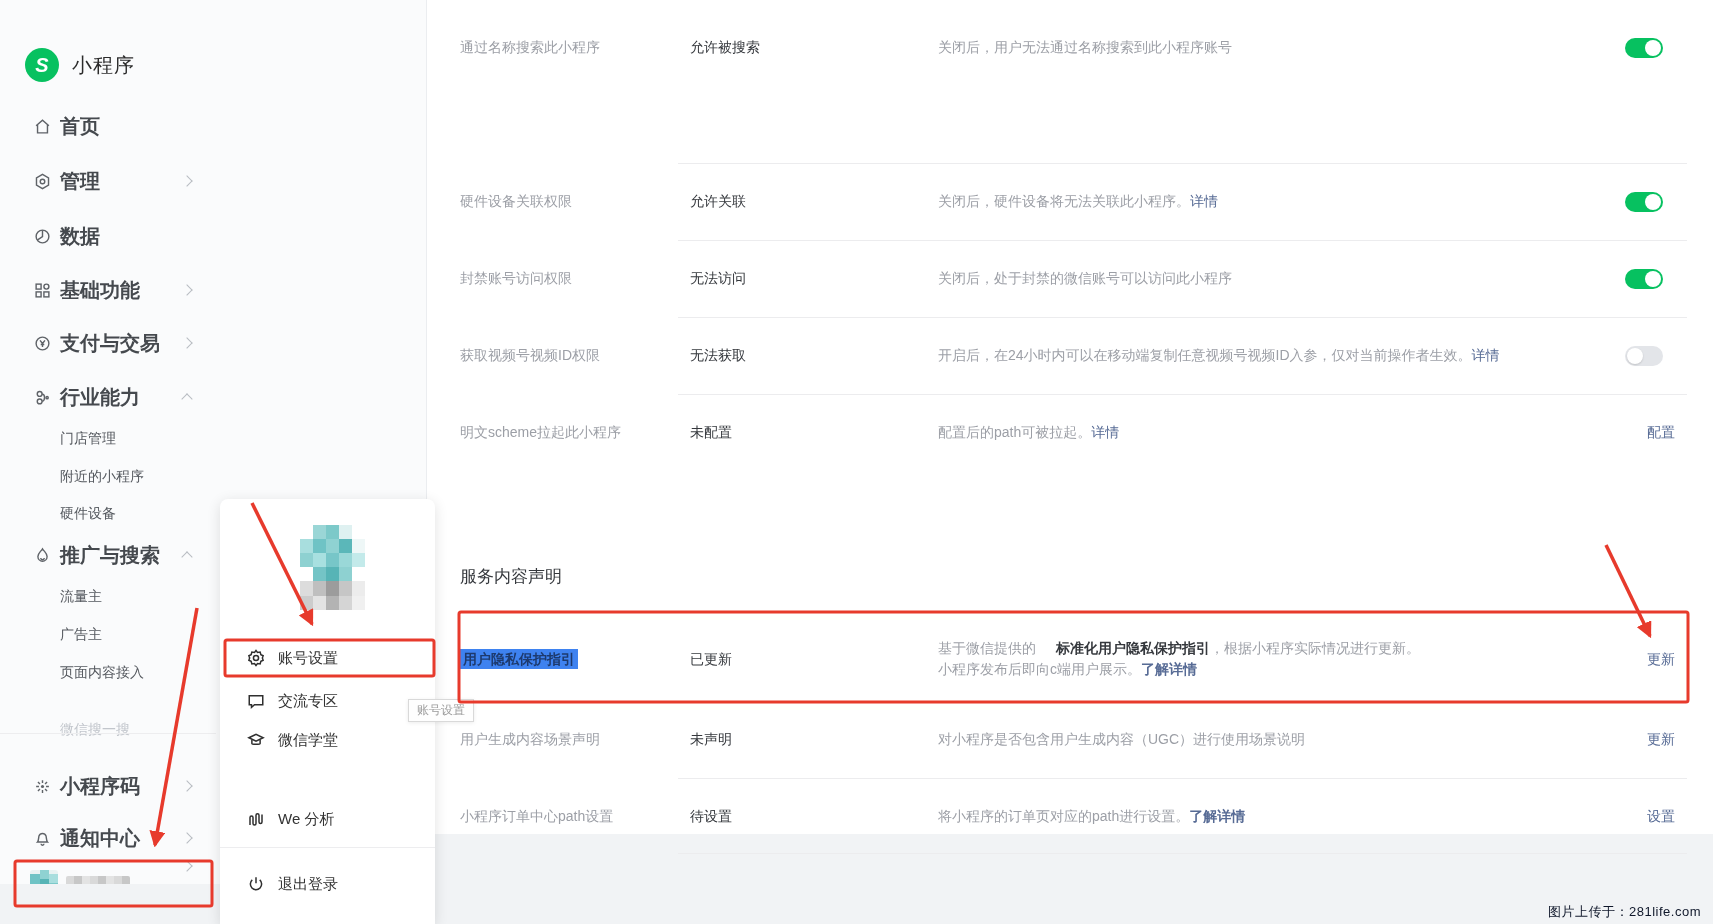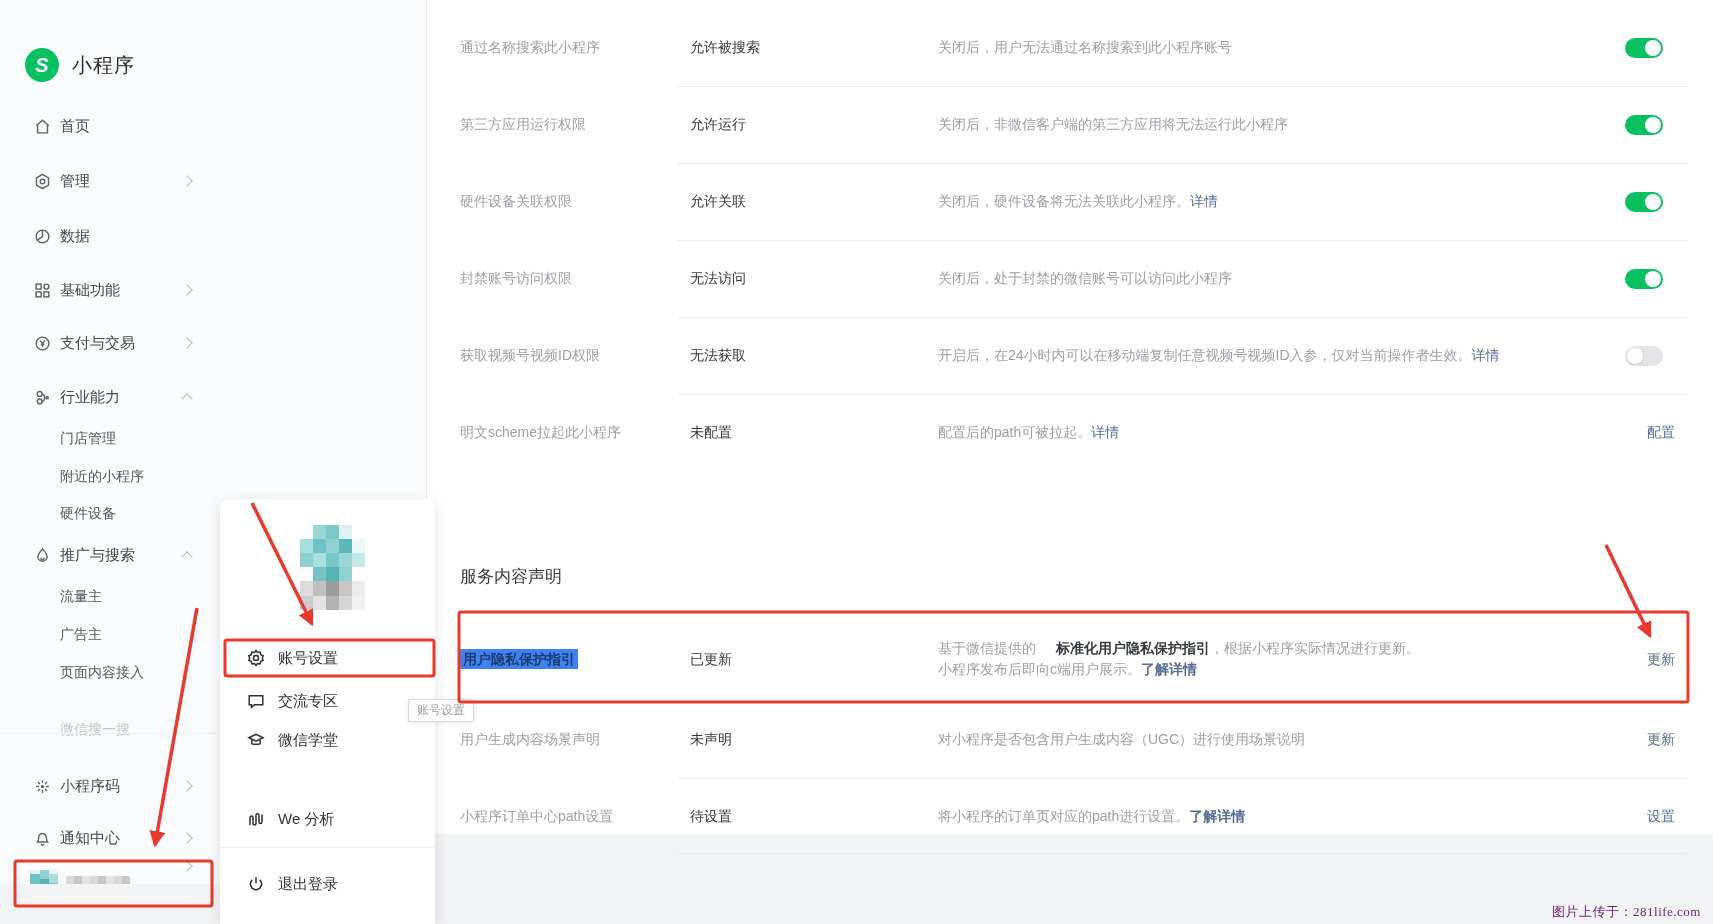--- a/index.html
+++ b/index.html
@@ -9,21 +9,21 @@
     background:#f1f3f5; position:relative; overflow:hidden;
     color:#35383d; font-size:14px;
   }
   
   .sidebar { position:absolute; left:0; top:0; width:427px; height:924px; background:#fafbfc; border-right:1px solid #ebedf0; }
   .logo-row { position:absolute; left:25px; top:48px; display:flex; align-items:center; }
   .logo-badge { width:34px; height:34px; border-radius:50%; background:#07c160; color:#fff; display:flex; align-items:center; justify-content:center; font-weight:700; font-size:20px; font-style:italic; }
   .logo-text { margin-left:13px; font-size:20px; color:#2b2b2b; letter-spacing:1px; }
   .nav-item { position:absolute; left:0; width:216px; height:30px; display:flex; align-items:center; cursor:pointer; }
   .nav-item .nicon { position:absolute; left:33px; width:18px; height:18px; color:#5f6368; display:flex; align-items:center; justify-content:center; }
-  .nav-item .nlabel { position:absolute; left:60px; font-size:15px; color:#45494e; white-space:nowrap; }
+  .nav-item .nlabel { position:absolute; left:60px; font-size:20px; color:#45494e; white-space:nowrap;font-weight:bold; }
   .nav-sub { position:absolute; left:60px; font-size:14px; color:#54585e; white-space:nowrap; cursor:pointer; }
   .nav-sub.disabled { color:#c2c6cc;margin-top:22px; }
   .chev { position:absolute; left:183px; width:8px; height:8px; border-right:1.6px solid #b8bcc2; border-bottom:1.6px solid #b8bcc2; }
   .chev.right { transform:rotate(-45deg); }
   .chev.up { transform:rotate(-135deg); margin-top:4px; }
   .side-divider { position:absolute; left:0; top:733px; width:216px; border-top:1px solid #ededef; }
   .user-item { position:absolute; left:0; top:862px; width:216px; height:44px; cursor:pointer; }
   .user-avatar-mini { position:absolute; left:30px; top:8px; width:28px; height:28px; border-radius:3px; overflow:hidden; }
   .user-name-blur { position:absolute; left:66px; top:14px; width:64px; height:16px; border-radius:2px;
      background:repeating-linear-gradient(90deg,#d9d9d9 0 8px,#c7c7c7 8px 16px,#e3e3e3 16px 24px); }
@@ -44,21 +44,21 @@
   
   .toggle { position:absolute; right:50px; top:50%; transform:translateY(-50%); width:38px; height:20px; border-radius:10px; cursor:pointer; }
   .toggle.on { background:#07c160; }
   .toggle.on::after { content:""; position:absolute; right:2px; top:2px; width:16px; height:16px; background:#fff; border-radius:50%; }
   .toggle.off { background:#e3e5e9; }
   .toggle.off::after { content:""; position:absolute; left:2px; top:2px; width:16px; height:16px; background:#fff; border-radius:50%; box-shadow:0 1px 2px rgba(0,0,0,.15); }
   .section-title { position:absolute; left:33px; top:36px; font-size:17px; color:#35383d; }
   .selected-label { background:#3e82f0; color:#1d3a6e; padding:2px 3px; font-weight:700; }
   .two-line .c-label, .two-line .c-value, .two-line .c-action { top:50%; }
   .bottom-band { position:absolute; left:0; top:884px; width:1713px; height:40px; background:#f1f3f5; }
-  .watermark { position:absolute; right:12px; top:903px; font-size:13px; letter-spacing:.5px; color:#701a75; font-family:Liberation Serif, serif; }
+  .watermark { position:absolute; right:12px; top:903px; font-size:13px; letter-spacing:.5px; color:#0f172a; font-family:Liberation Sans, sans-serif; }
   
   .popup { position:absolute; left:220px; top:499px; width:215px; height:425px; background:#fff; border-radius:8px 8px 0 0; box-shadow:0 3px 14px rgba(0,0,0,.12); z-index:20; }
   .popup-avatar { position:absolute; left:80px; top:26px; width:65px; height:85px; }
   .menu-item { position:absolute; left:0; width:215px; height:36px; display:flex; align-items:center; cursor:pointer; }
   .menu-item .micon { position:absolute; left:27px; width:18px; height:18px; color:#2f2f2f; display:flex; align-items:center; justify-content:center; }
   .menu-item .mlabel { position:absolute; left:58px; font-size:15px; color:#333; white-space:nowrap; }
   .popup-divider { position:absolute; left:0; top:348px; width:215px; border-top:1px solid #ededef; }
   
   .tooltip { position:absolute; left:408px; top:699px; z-index:30; background:#fefefe; border:1px solid #d9d9d9; box-shadow:0 1px 4px rgba(0,0,0,.08); color:#9b9b9b; font-size:12px; padding:2px 8px; white-space:nowrap; }
   
@@ -205,27 +205,20 @@
 
   <div class="panel panel1">
 
     <div class="row" style="top:9px">
       <span class="cell c-label">通过名称搜索此小程序</span>
       <span class="cell c-value">允许被搜索</span>
       <span class="cell c-desc"><span>关闭后，用户无法通过名称搜索到此小程序账号</span></span>
       <span class="toggle on"></span>
     </div>
 
-    <div class="row" style="top:86px">
-      <span class="divider"></span>
-      <span class="cell c-label">第三方应用运行权限</span>
-      <span class="cell c-value">允许运行</span>
-      <span class="cell c-desc"><span>关闭后，非微信客户端的第三方应用将无法运行此小程序</span></span>
-      <span class="toggle on"></span>
-    </div>
 
     <div class="row" style="top:163px">
       <span class="divider"></span>
       <span class="cell c-label">硬件设备关联权限</span>
       <span class="cell c-value">允许关联</span>
       <span class="cell c-desc"><span>关闭后，硬件设备将无法关联此小程序。</span><a class="link">详情</a></span>
       <span class="toggle on"></span>
     </div>
 
     <div class="row" style="top:240px">

